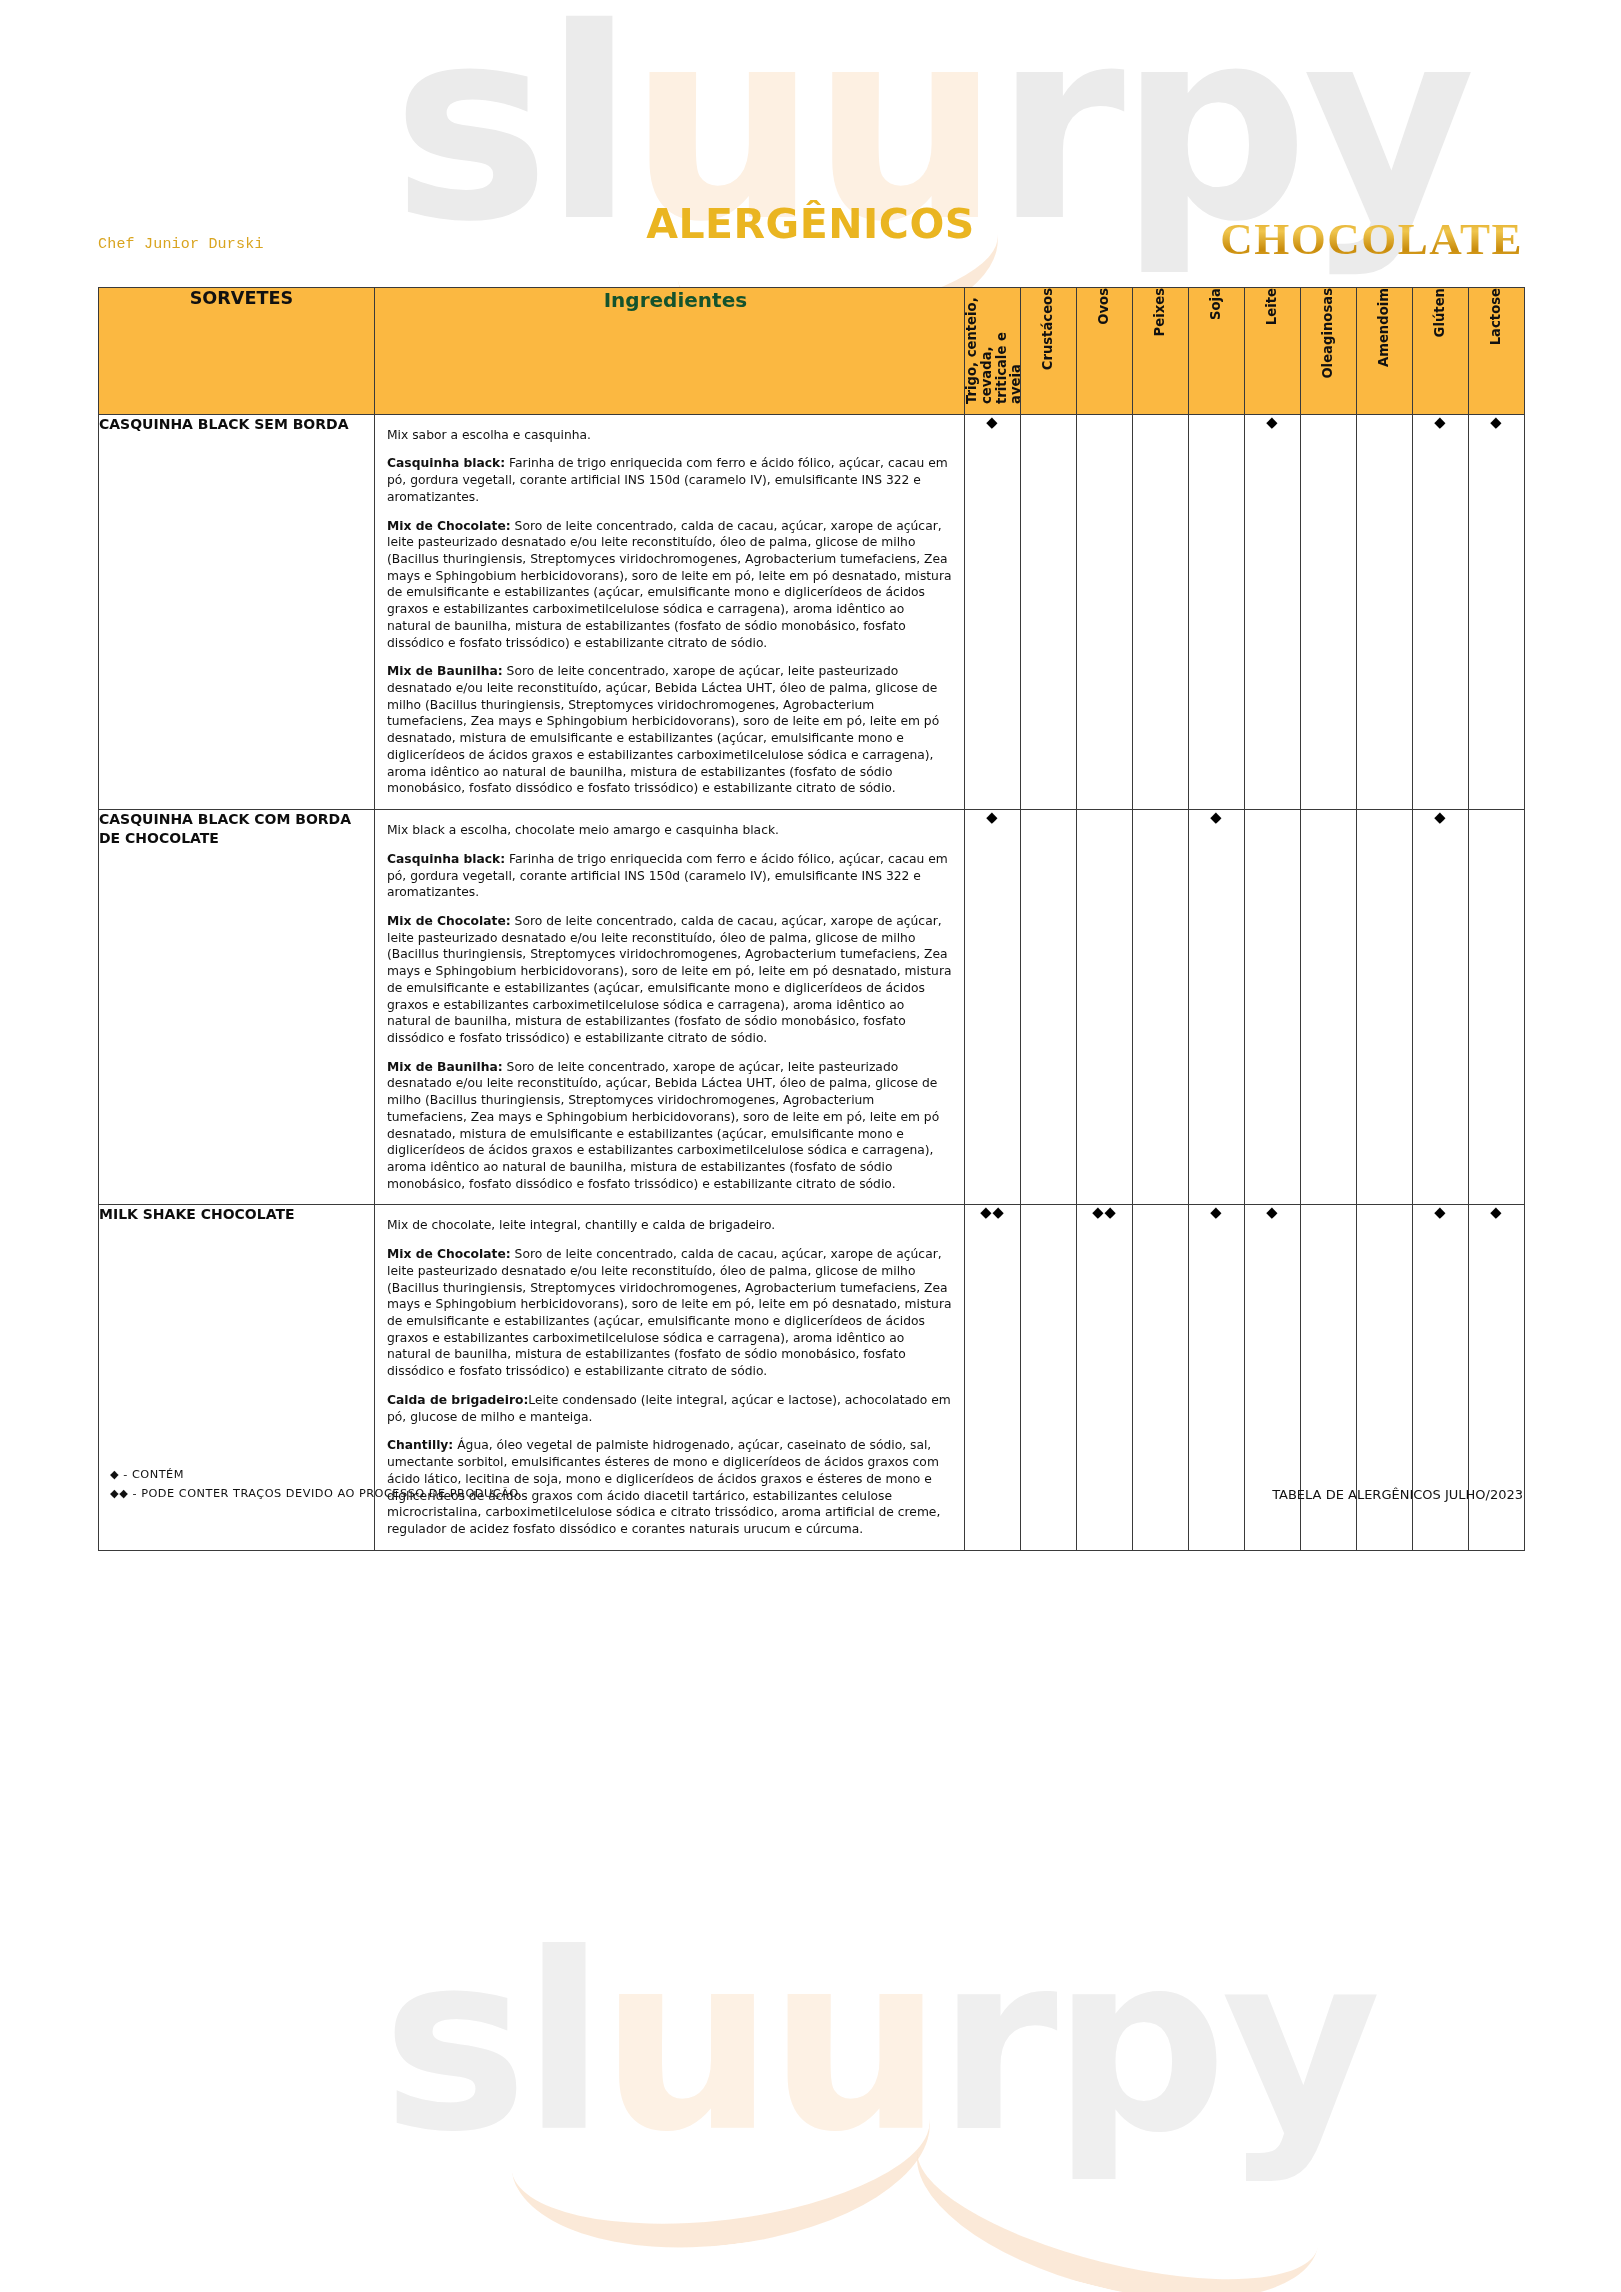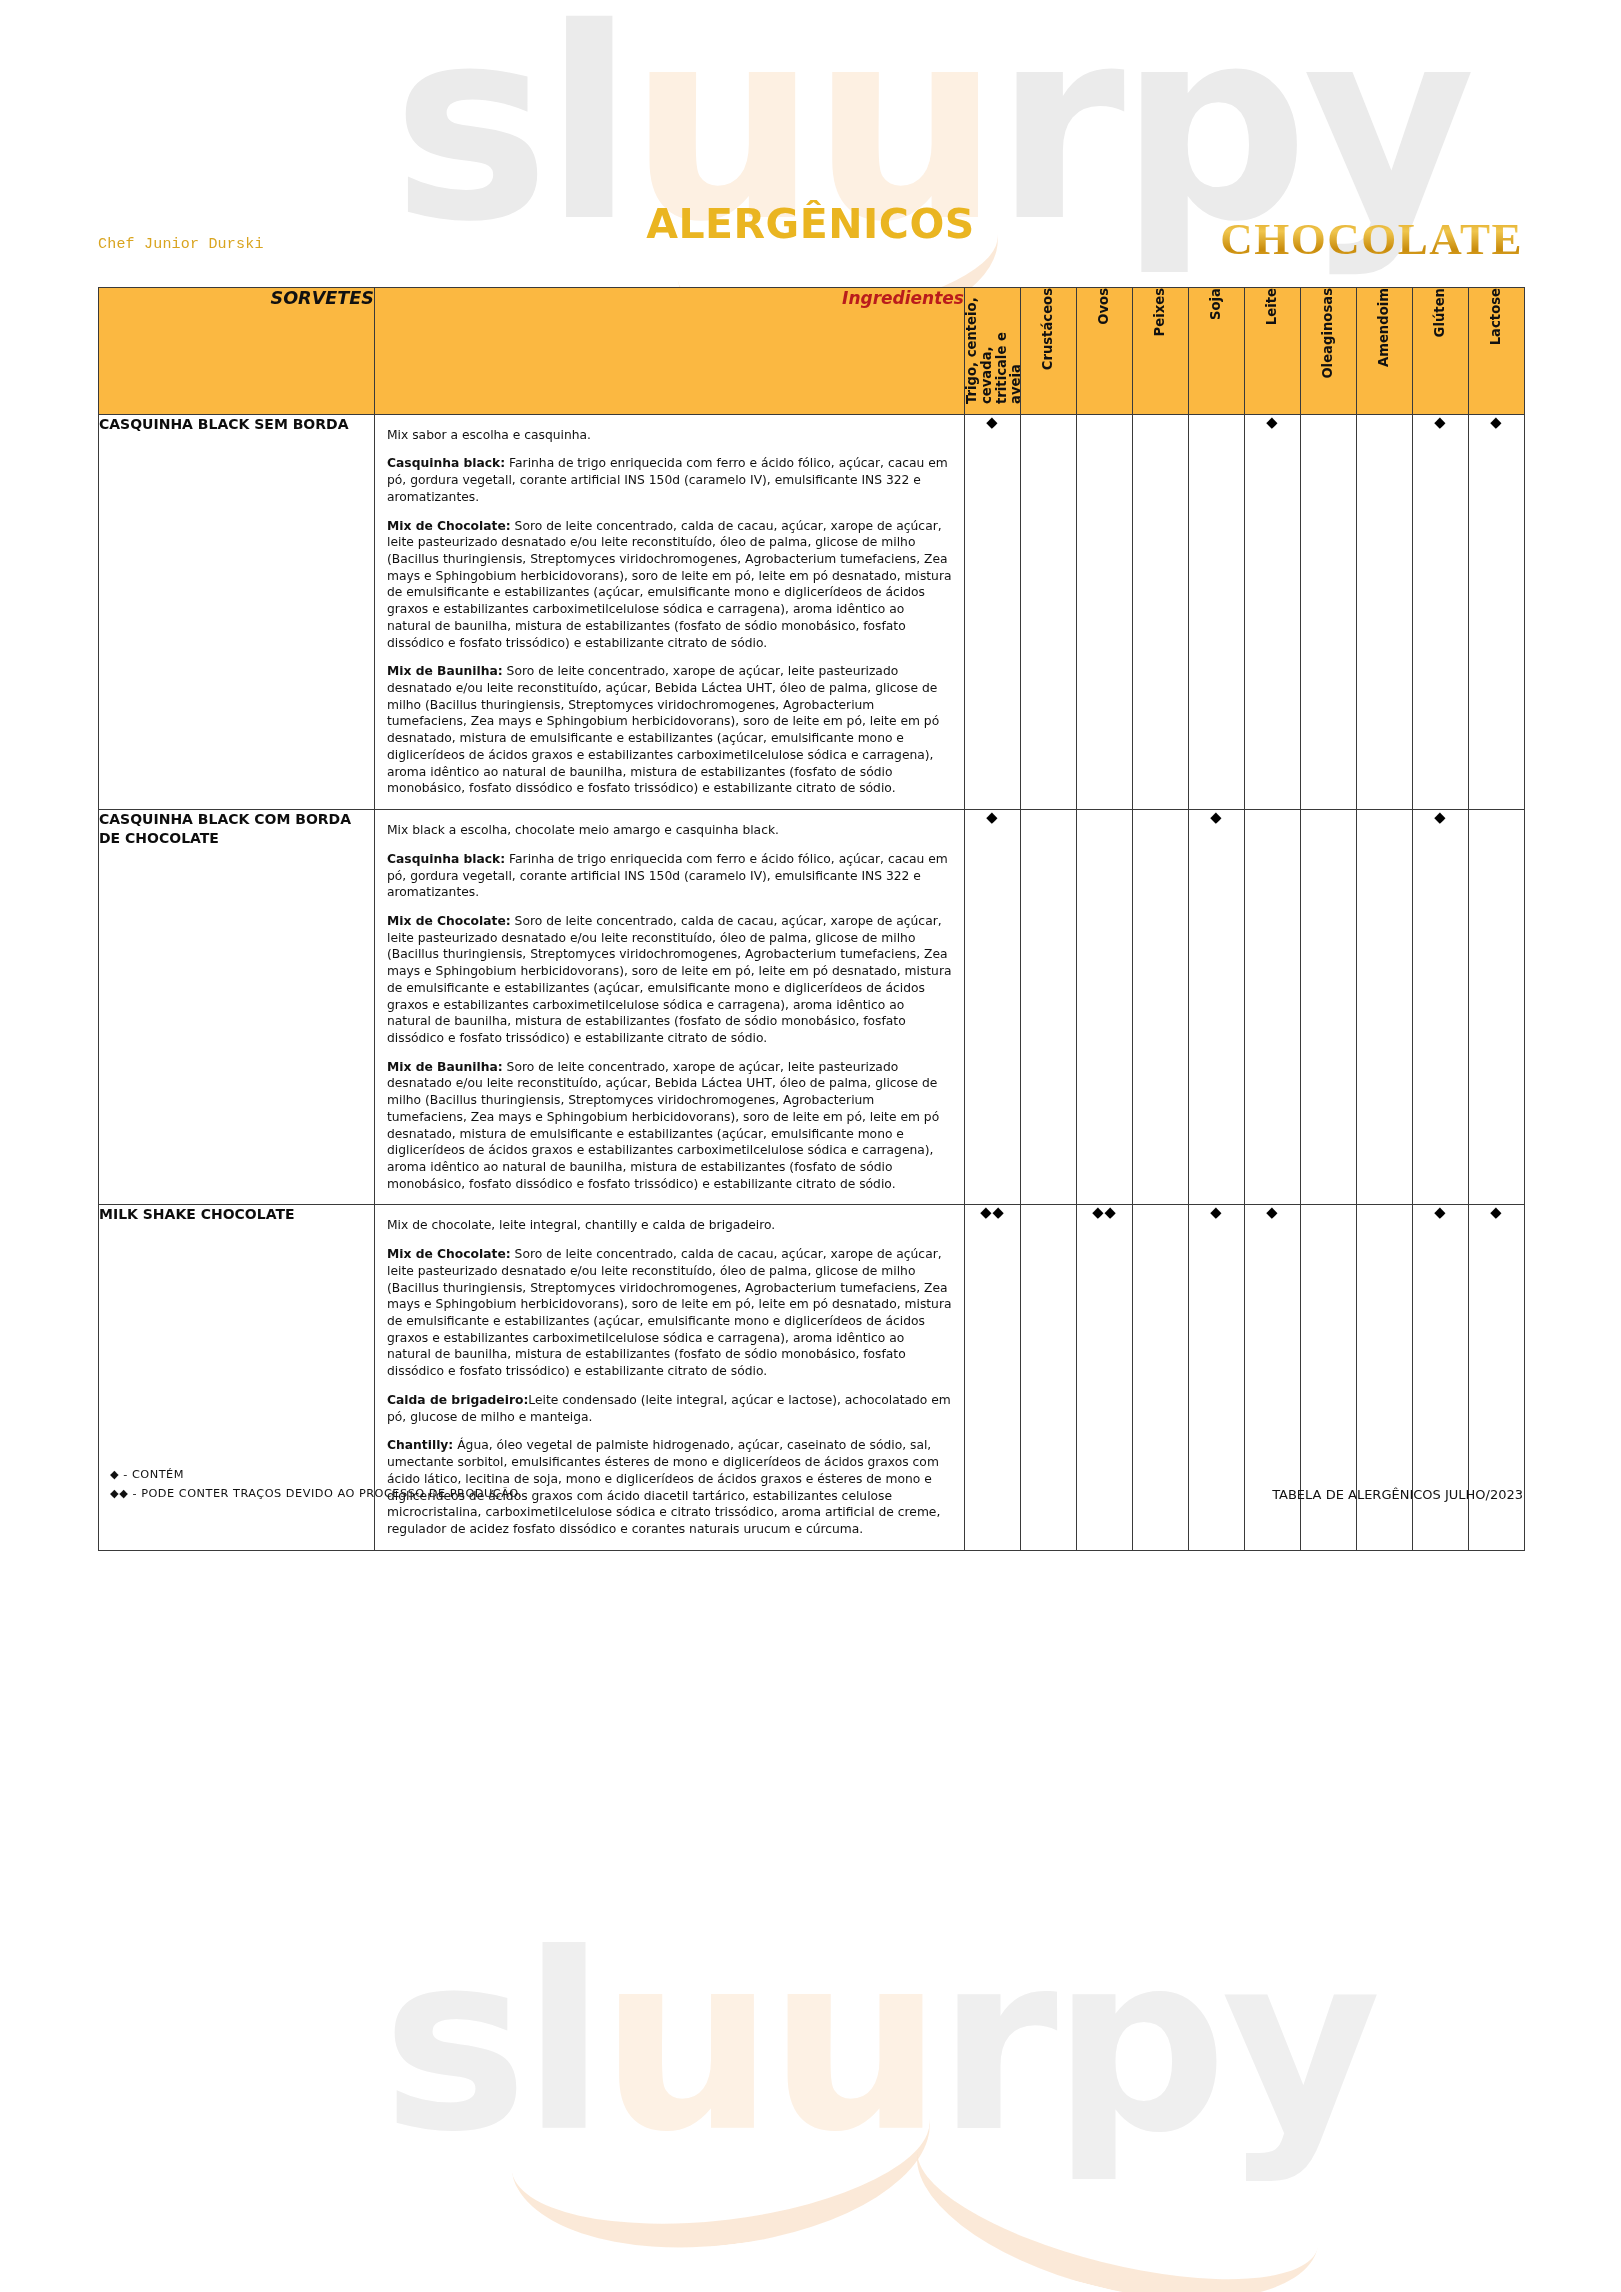--- a/index.html
+++ b/index.html
@@ -116,34 +116,33 @@
     vertical-align: top;
     padding: 0;
   }
   thead th {
     background: #fbb841;
     height: 125px;
     position: relative;
   }
   th.h-prod, th.h-ing {
     vertical-align: middle;
-    text-align: right;
-    font-style: italic;
+    text-align: center;
   }
   th.h-prod .lbl {
     font-size: 17.6px;
     font-weight: 700;
     color: #111;
     padding-left: 9.8px;
     font-family: "DejaVu Sans", sans-serif;
   }
   th.h-ing .lbl {
-    font-size: 17px;
-    font-weight: 700;
-    color: #b91c1c;
+    font-size: 20px;
+    font-weight: 700;
+    color: #14532d;
     padding-left: 11.8px;
     font-family: "DejaVu Sans", sans-serif;
   }
   th.h-alg {
     vertical-align: bottom;
   }
   th.h-alg .rot {
     writing-mode: vertical-rl;
     transform: rotate(180deg);
     font-size: 13.2px;

